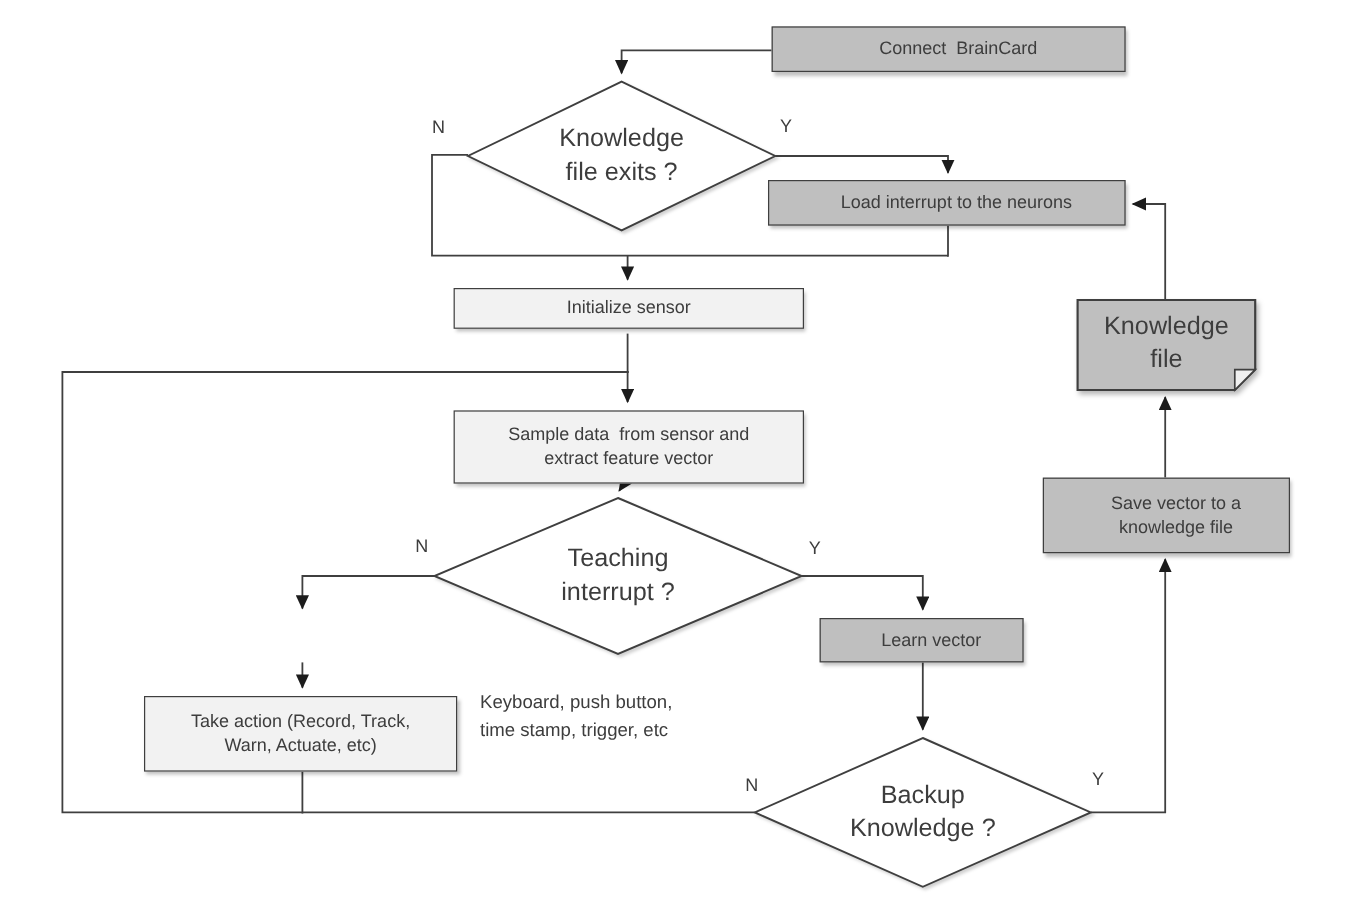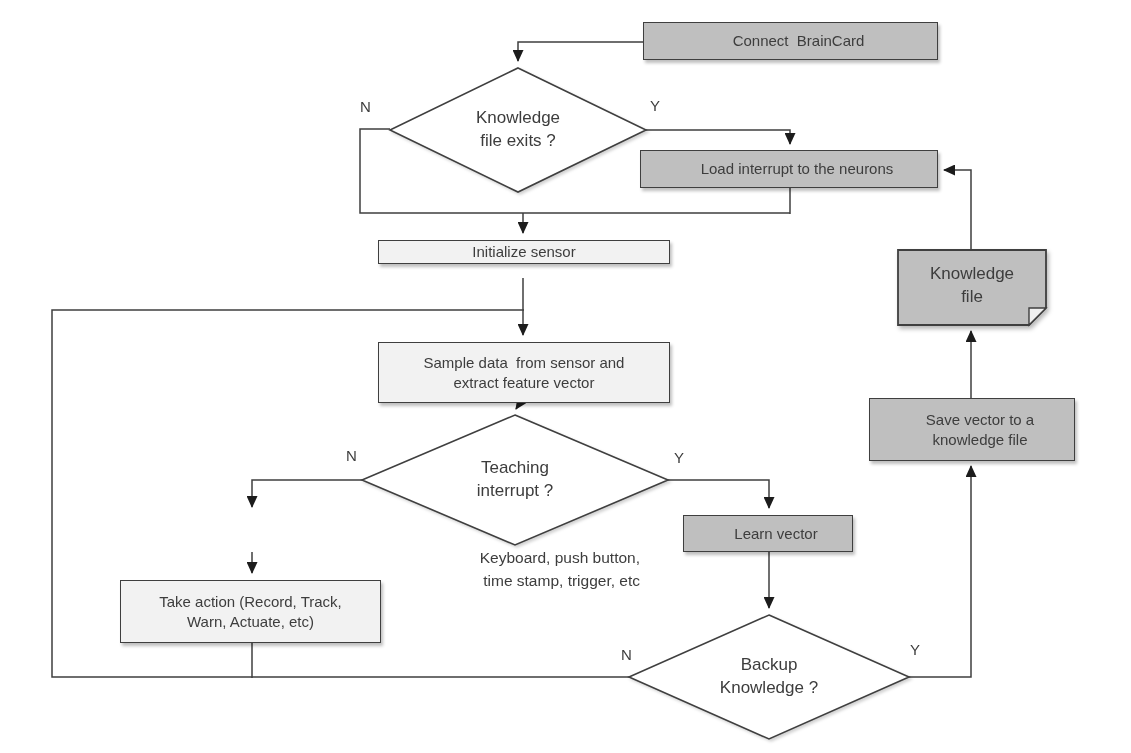--- a/index.html
+++ b/index.html
@@ -29,26 +29,26 @@
     border:1.8px solid var(--node-border);
     display:flex;align-items:center;justify-content:center;
     text-align:center;font-size:15px;line-height:1.32;
     box-shadow:2px 3px 3px rgba(0,0,0,.25);
   }
   .gray{background:var(--node-fill-dark);padding-left:16px;}
   .light{background:var(--node-fill-light);}
   .lbl{white-space:pre-wrap;}
   .dlabel{
     position:absolute;display:flex;align-items:center;justify-content:center;
-    text-align:center;font-size:17px;line-height:1.35;white-space:pre-wrap;
+    text-align:center;font-size:21px;line-height:1.35;white-space:pre-wrap;
   }
   .branch{position:absolute;font-size:15px;color:var(--text);}
   .note{
-    position:absolute;text-align:right;font-size:15.5px;line-height:1.5;
-    white-space:pre-wrap;color:var(--text);
+    position:absolute;text-align:left;font-size:15.5px;line-height:1.5;
+    white-space:pre-wrap;color:var(--text);margin-top:28px;
   }
 </style>
 </head>
 <body>
 
 <div class="canvas">
 
   <svg class="wires" viewBox="0 0 1131 753">
     <defs>
       <marker id="arrow" markerUnits="userSpaceOnUse" markerWidth="13" markerHeight="11" refX="11" refY="5.5" orient="auto">
@@ -82,21 +82,21 @@
   </svg>
 
   <div class="box gray" style="left:643px;top:22px;width:295px;height:38px">
     <span class="lbl">Connect  BrainCard</span>
   </div>
 
   <div class="box gray" style="left:640px;top:150px;width:298px;height:38px">
     <span class="lbl">Load interrupt to the neurons</span>
   </div>
 
-  <div class="box light" style="left:378px;top:240px;width:292px;height:24px">
+  <div class="box light" style="left:378px;top:240px;width:292px;height:34px">
     <span class="lbl">Initialize sensor</span>
   </div>
 
   <div class="box light" style="left:378px;top:342px;width:292px;height:61px">
     <span class="lbl">Sample data  from sensor and
 extract feature vector</span>
   </div>
 
 
   <div class="box light" style="left:120px;top:580px;width:261px;height:63px">

